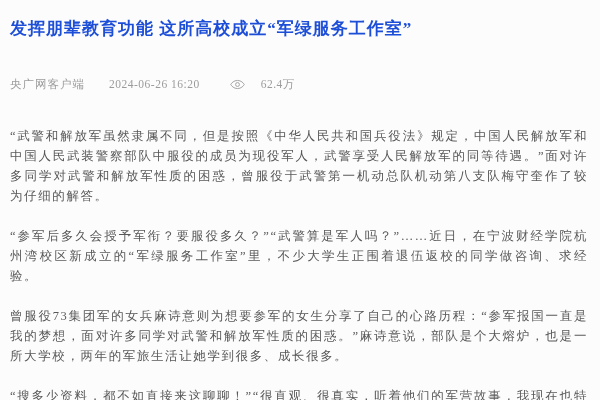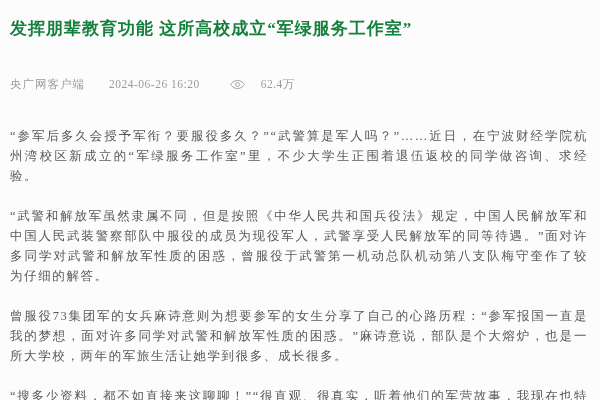--- a/index.html
+++ b/index.html
@@ -14,21 +14,21 @@
     box-sizing: border-box;
     width: 600px;
     height: 400px;
     padding: 16px 12px 0 10px;
   }
   .title {
     margin: 0;
     font-size: 17px;
     line-height: 26px;
     font-weight: 700;
-    color: #15803d;
+    color: #1d4ed8;
     letter-spacing: 1px;
   }
   .meta {
     margin-top: 34px;
     display: flex;
     font-size: 11.5px;
     line-height: 16px;
     color: #9b9b9b;
     letter-spacing: 1px;
   }
@@ -70,19 +70,19 @@
     <span class="views">
       <svg class="eye" viewBox="0 0 24 16" aria-hidden="true">
         <path d="M12 1.5 C6.2 1.5 2.6 5.4 1.2 8 C2.6 10.6 6.2 14.5 12 14.5 C17.8 14.5 21.4 10.6 22.8 8 C21.4 5.4 17.8 1.5 12 1.5 Z" fill="none" stroke="currentColor" stroke-width="1.6"></path>
         <circle cx="12" cy="8" r="3.1" fill="none" stroke="currentColor" stroke-width="1.6"></circle>
       </svg>
       <span>62.4万</span>
     </span>
   </div>
 
   <div class="body-text">
+    <p>“武警和解放军虽然隶属不同，但是按照《中华人民共和国兵役法》规定，中国人民解放军和中国人民武装警察部队中服役的成员为现役军人，武警享受人民解放军的同等待遇。”面对许多同学对武警和解放军性质的困惑，曾服役于武警第一机动总队机动第八支队梅守奎作了较为仔细的解答。</p>
     <p>“参军后多久会授予军衔？要服役多久？”“武警算是军人吗？”……近日，在宁波财经学院杭州湾校区新成立的“军绿服务工作室”里，不少大学生正围着退伍返校的同学做咨询、求经验。</p>
-    <p>“武警和解放军虽然隶属不同，但是按照《中华人民共和国兵役法》规定，中国人民解放军和中国人民武装警察部队中服役的成员为现役军人，武警享受人民解放军的同等待遇。”面对许多同学对武警和解放军性质的困惑，曾服役于武警第一机动总队机动第八支队梅守奎作了较为仔细的解答。</p>
     <p>曾服役73集团军的女兵麻诗意则为想要参军的女生分享了自己的心路历程：“参军报国一直是我的梦想，面对许多同学对武警和解放军性质的困惑。”麻诗意说，部队是个大熔炉，也是一所大学校，两年的军旅生活让她学到很多、成长很多。</p>
     <p>“搜多少资料，都不如直接来这聊聊！”“很直观、很真实，听着他们的军营故事，我现在也特别向往军营生活。”朋辈座谈咨询中，不少同学发出感慨。</p>
   </div>
 
 </div>
 
 </body></html>

